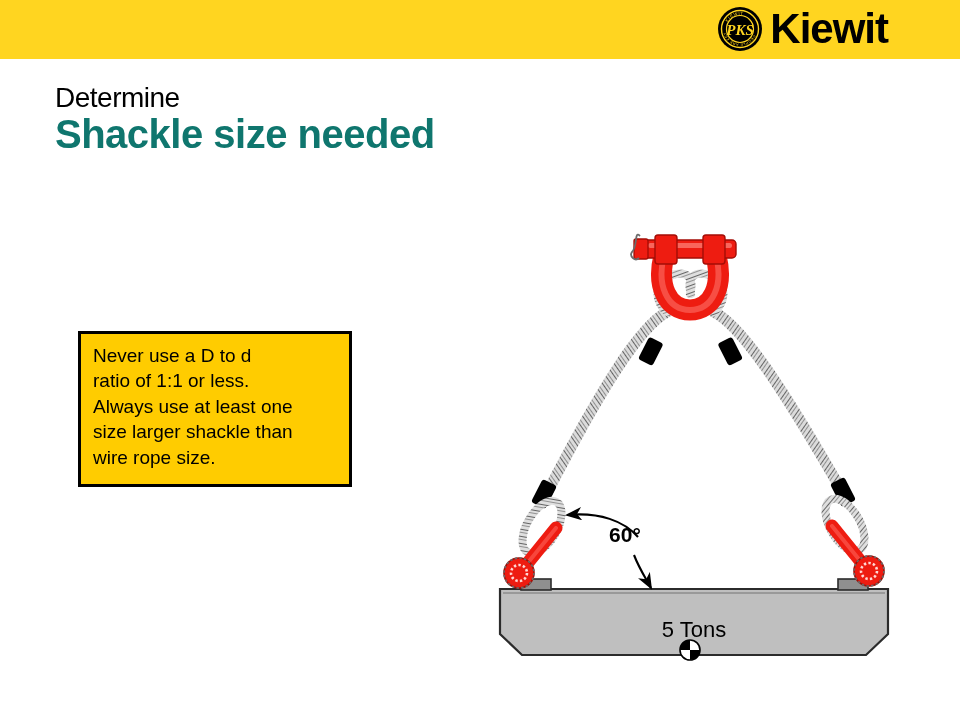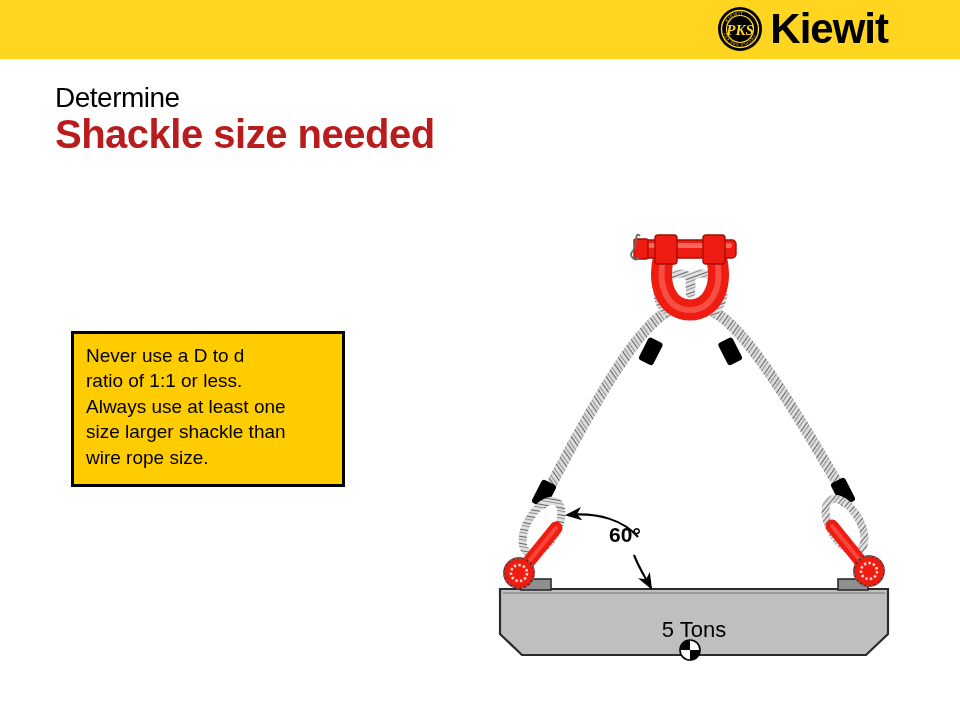--- a/index.html
+++ b/index.html
@@ -51,29 +51,29 @@
   #title-line-1 {
     font-size: 28px;
     font-weight: normal;
     color: #000000;
     line-height: 1.08;
     letter-spacing: -0.5px;
   }
   #title-line-2 {
     font-size: 40px;
     font-weight: bold;
-    color: #b91c1c;
+    color: #0f766e;
     line-height: 1.08;
     letter-spacing: -0.5px;
   }
 
   
   #callout-box {
     position: absolute;
-    left: 71px;
+    left: 78px;
     top: 331px;
     width: 274px;
     height: 156px;
     background: #ffcc00;
     border: 3px solid #000000;
     box-sizing: border-box;
     padding: 9px 10px 0 12px;
   }
   #callout-text {
     font-size: 19px;

